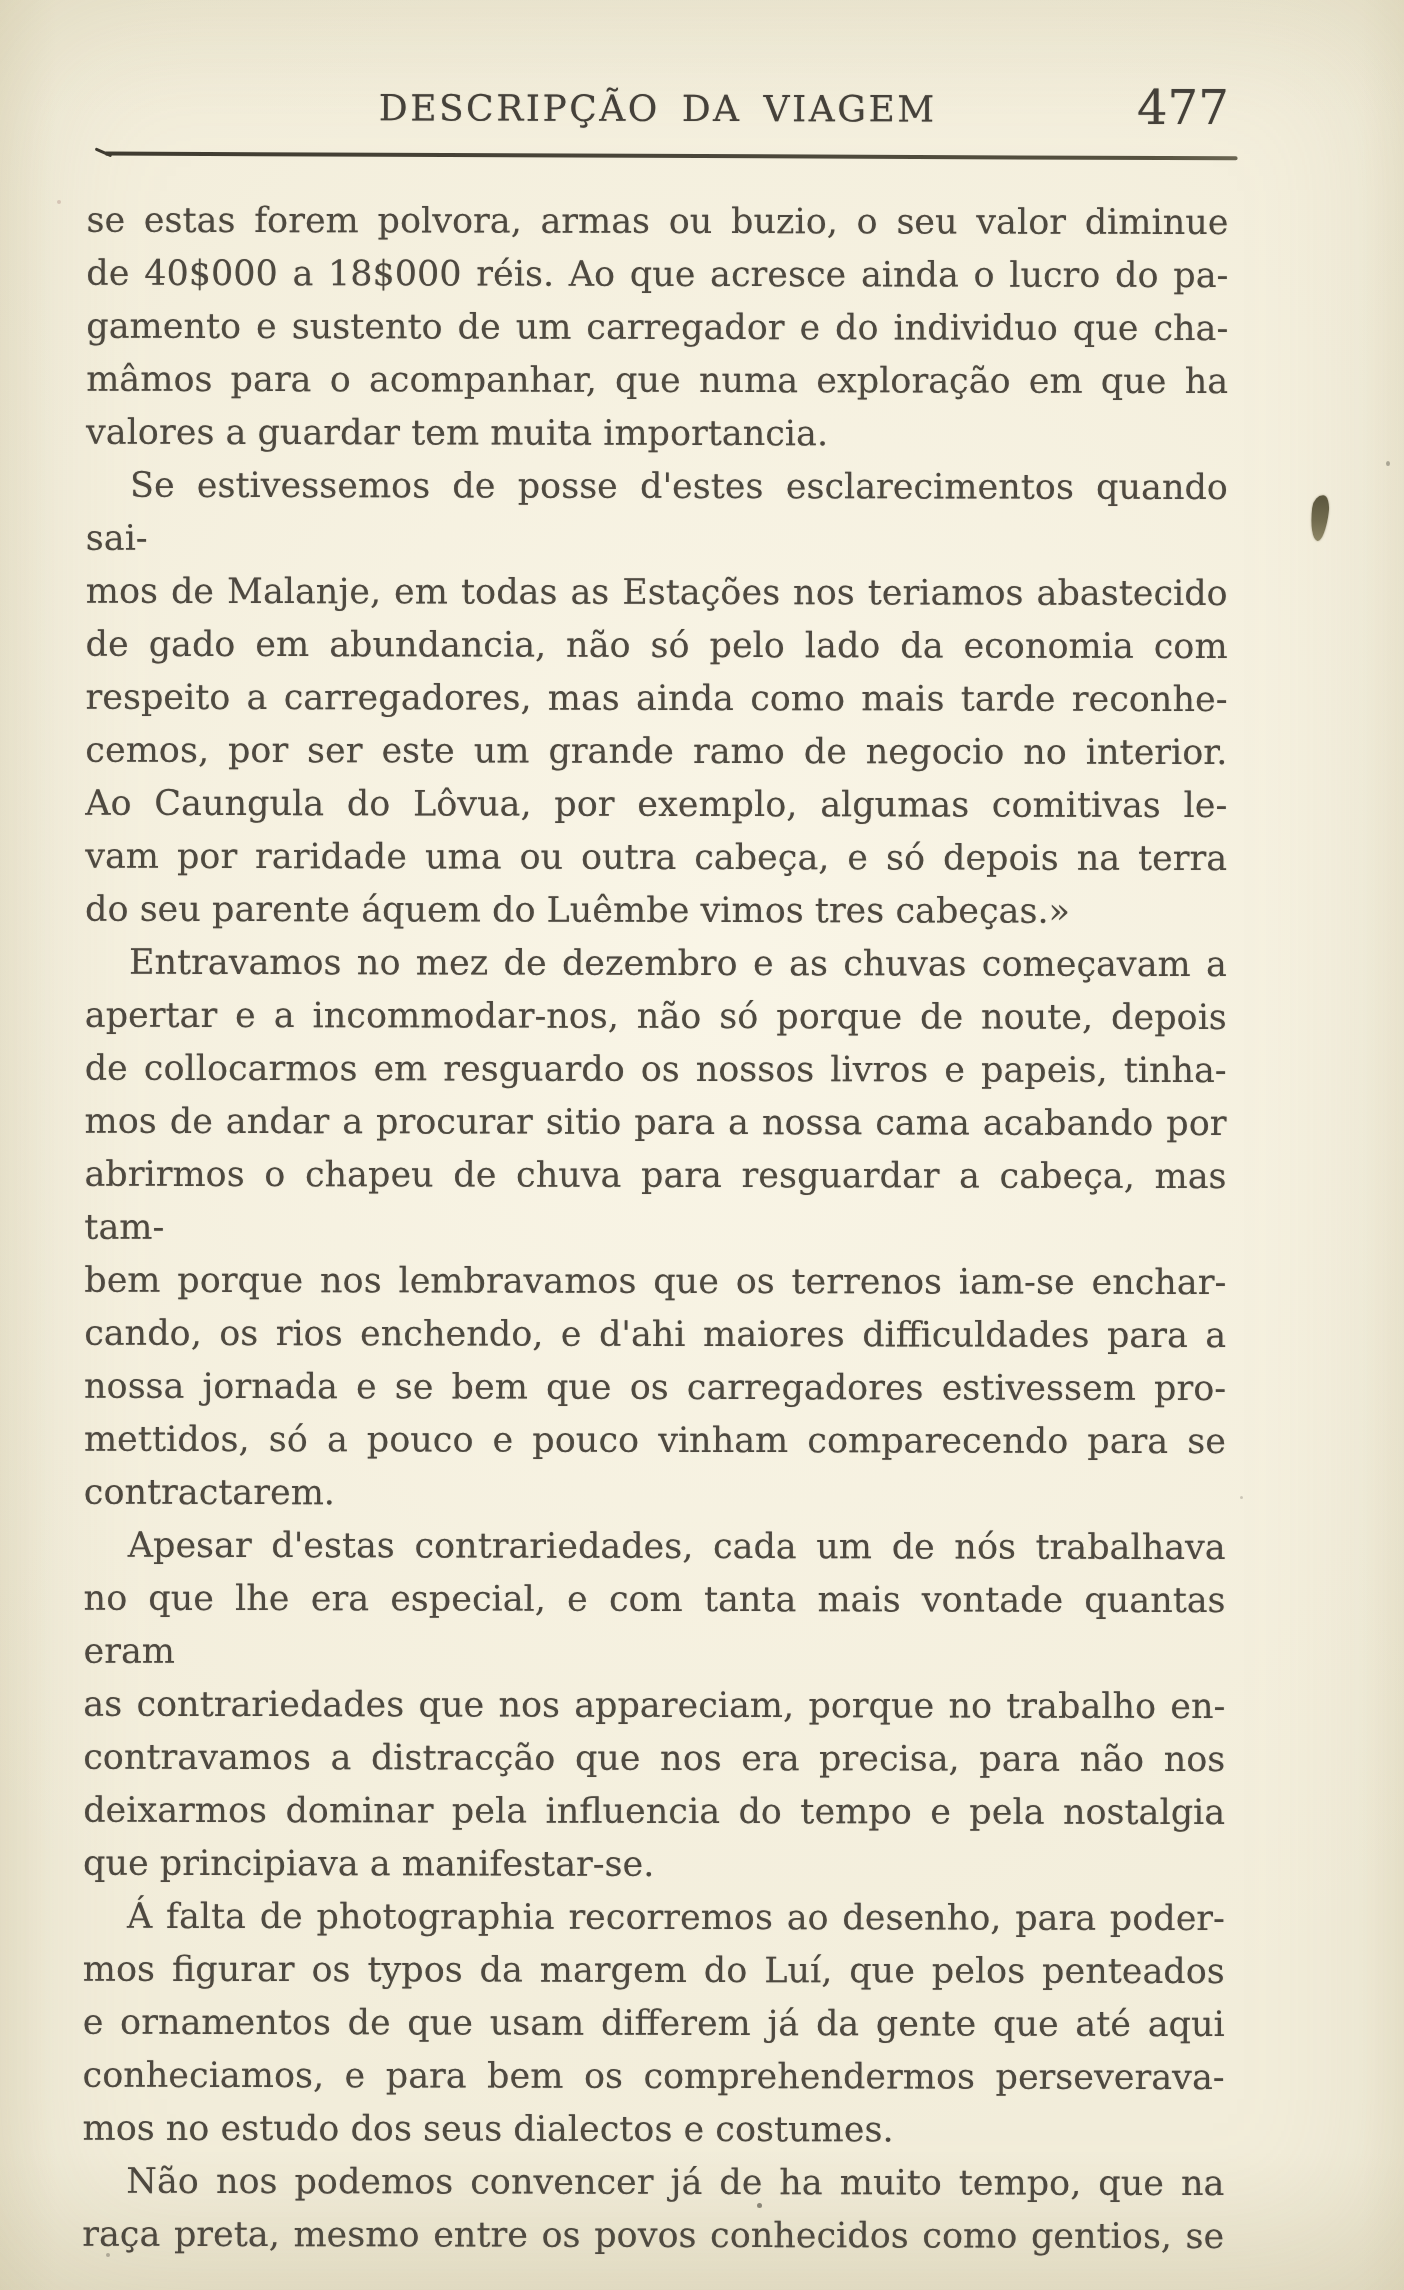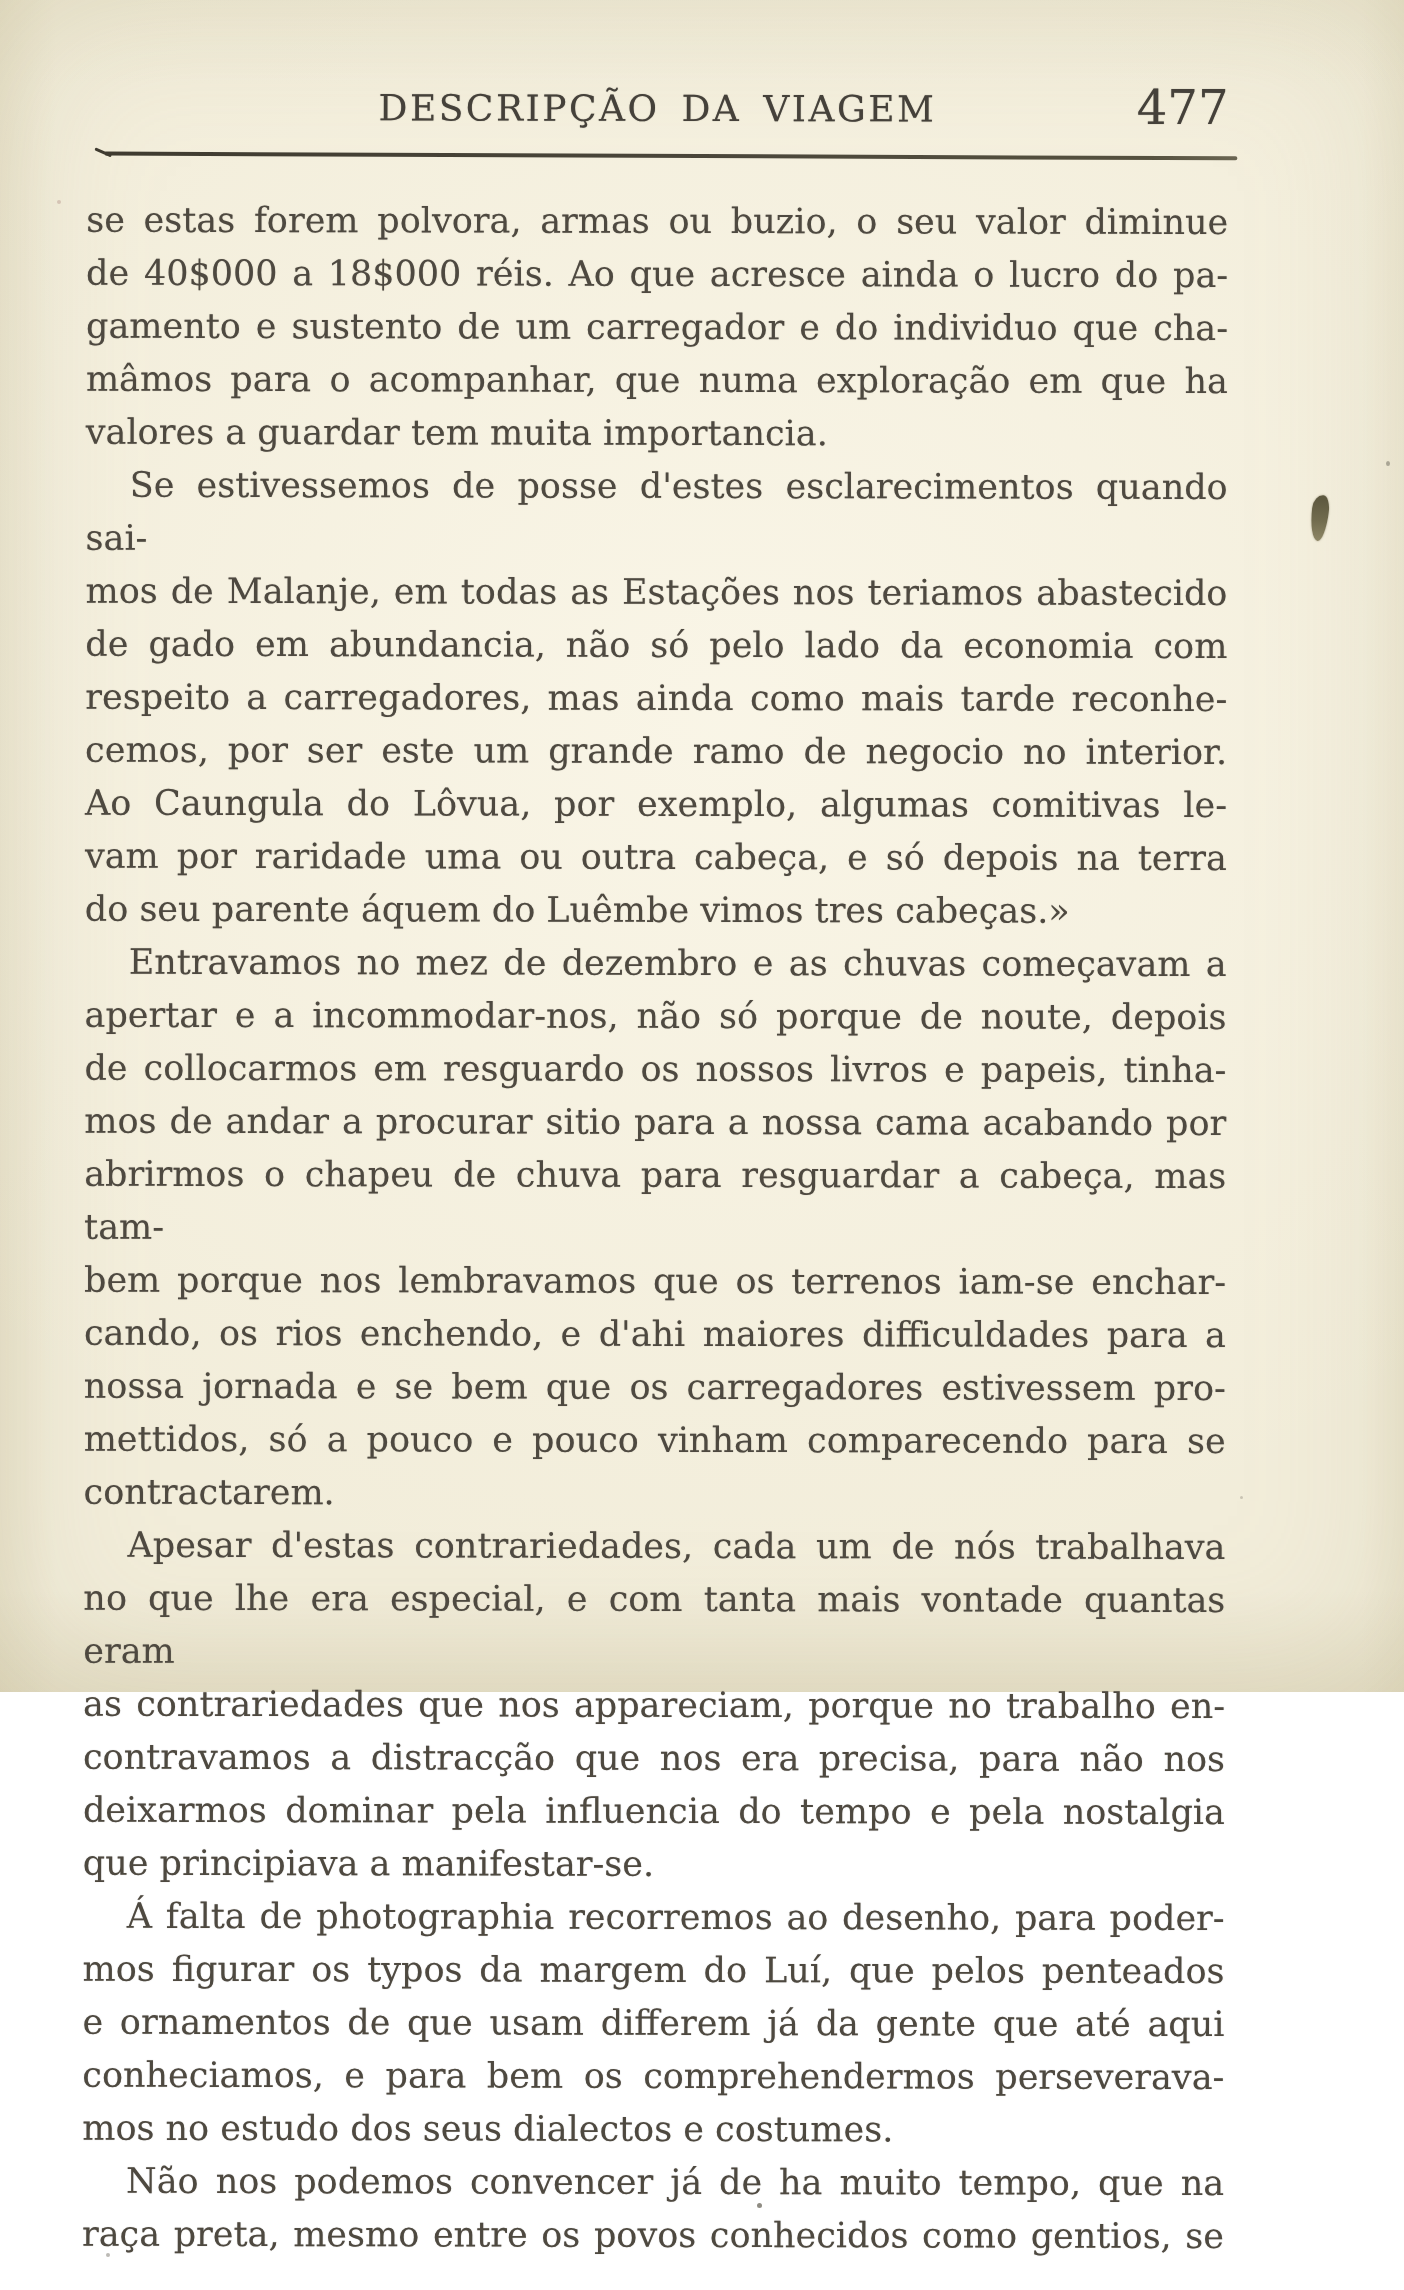--- a/index.html
+++ b/index.html
@@ -3,21 +3,21 @@
 <meta charset="utf-8">
 <style>
   html, body { margin: 0; padding: 0; }
   body {
     width: 1404px; height: 2290px;
     overflow: hidden;
     font-family: "DejaVu Serif", serif;
   }
   .sheet {
     position: relative;
-    width: 1404px; height: 1692px;
+    width: 1404px; height: 2290px;
     background:
       radial-gradient(ellipse 120% 90% at 52% 42%, rgba(250,246,232,0.9) 0%, rgba(243,238,218,0.0) 60%),
       linear-gradient(to right, rgba(205,195,160,0.22) 0%, rgba(205,195,160,0.0) 4%, rgba(205,195,160,0.0) 97%, rgba(210,200,165,0.18) 100%),
       linear-gradient(to bottom, rgba(220,212,180,0.15) 0%, rgba(220,212,180,0.0) 5%, rgba(220,212,180,0.0) 94%, rgba(200,190,155,0.25) 100%),
       #f2edda;
     box-shadow: inset 0 0 160px rgba(170,158,120,0.22);
   }
   .skew-wrap {
     position: absolute; inset: 0;
     transform: rotate(0.12deg);

